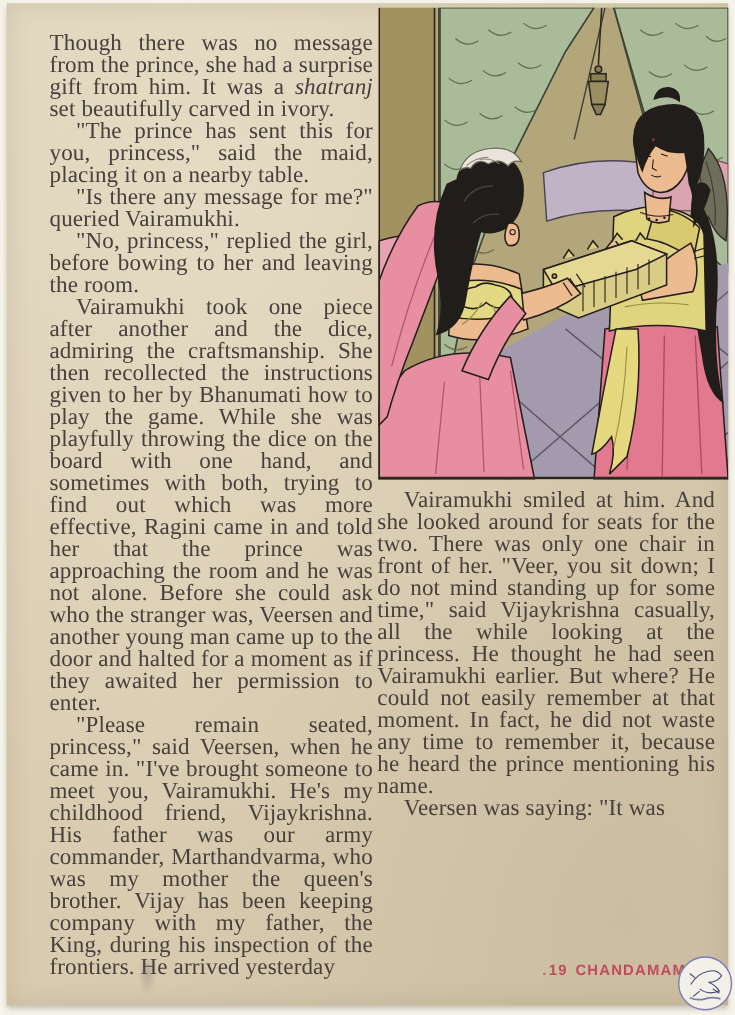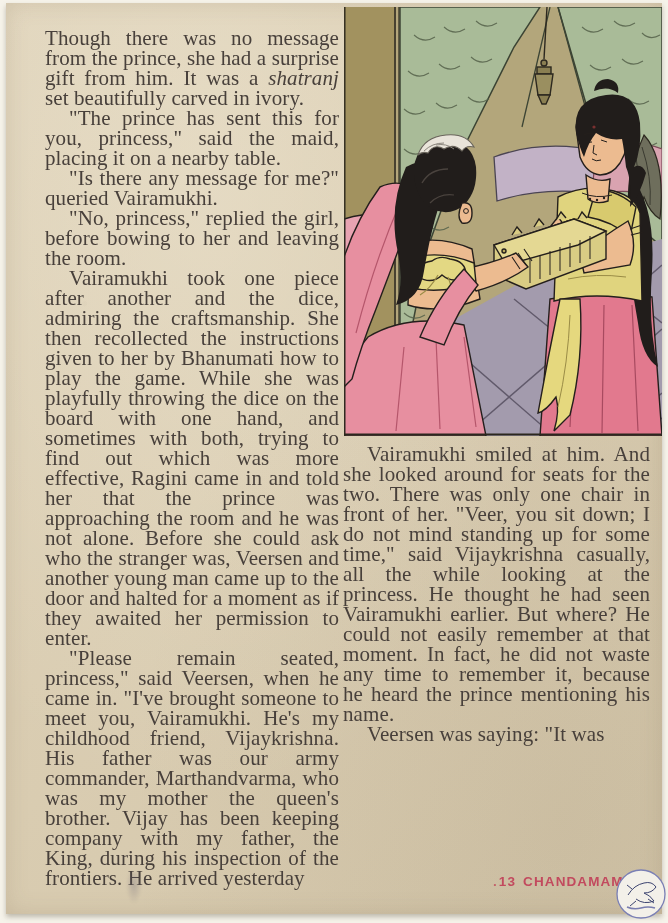--- a/index.html
+++ b/index.html
@@ -244,21 +244,21 @@
   </div>
 
   <div class="col col-right">
     <p class="indent">Vairamukhi smiled at him. And she looked around for seats for the two. There was only one chair in front of her. "Veer, you sit down; I do not mind standing up for some time," said Vijaykrishna casually, all the while looking at the princess. He thought he had seen Vairamukhi earlier. But where? He could not easily remember at that moment. In fact, he did not waste any time to remember it, because he heard the prince mentioning his name.</p>
     <p class="indent">Veersen was saying: "It was</p>
   </div>
 
   <div class="smudge"></div>
 
   <div class="footer">
-    <span class="dot">.</span><span class="pgnum">13</span><span>CHANDAMAMA</span>
+    <span class="dot">.</span><span class="pgnum">19</span><span>CHANDAMAMA</span>
   </div>
 
   <div class="stamp">
     <svg width="54" height="54" viewBox="0 0 54 54" xmlns="http://www.w3.org/2000/svg">
       <circle cx="27" cy="27" r="24" fill="#f3f0e9" stroke="#7a7fb5" stroke-width="1.3"></circle>
       <g stroke="#3d4470" stroke-width="1" fill="none">
         <path d="M14,28 q6,-10 16,-12 q8,-2 12,4 q-4,6 -12,6 q6,2 10,8 q-10,4 -18,-2"></path>
         <path d="M18,22 l-5,-4 M22,34 l-6,5 M34,32 l6,4"></path>
       </g>
       <path d="M13,40 q7,3 14,1 q7,-2 14,0" stroke="#5a60a0" stroke-width="1.6" fill="none" opacity=".8"></path>

